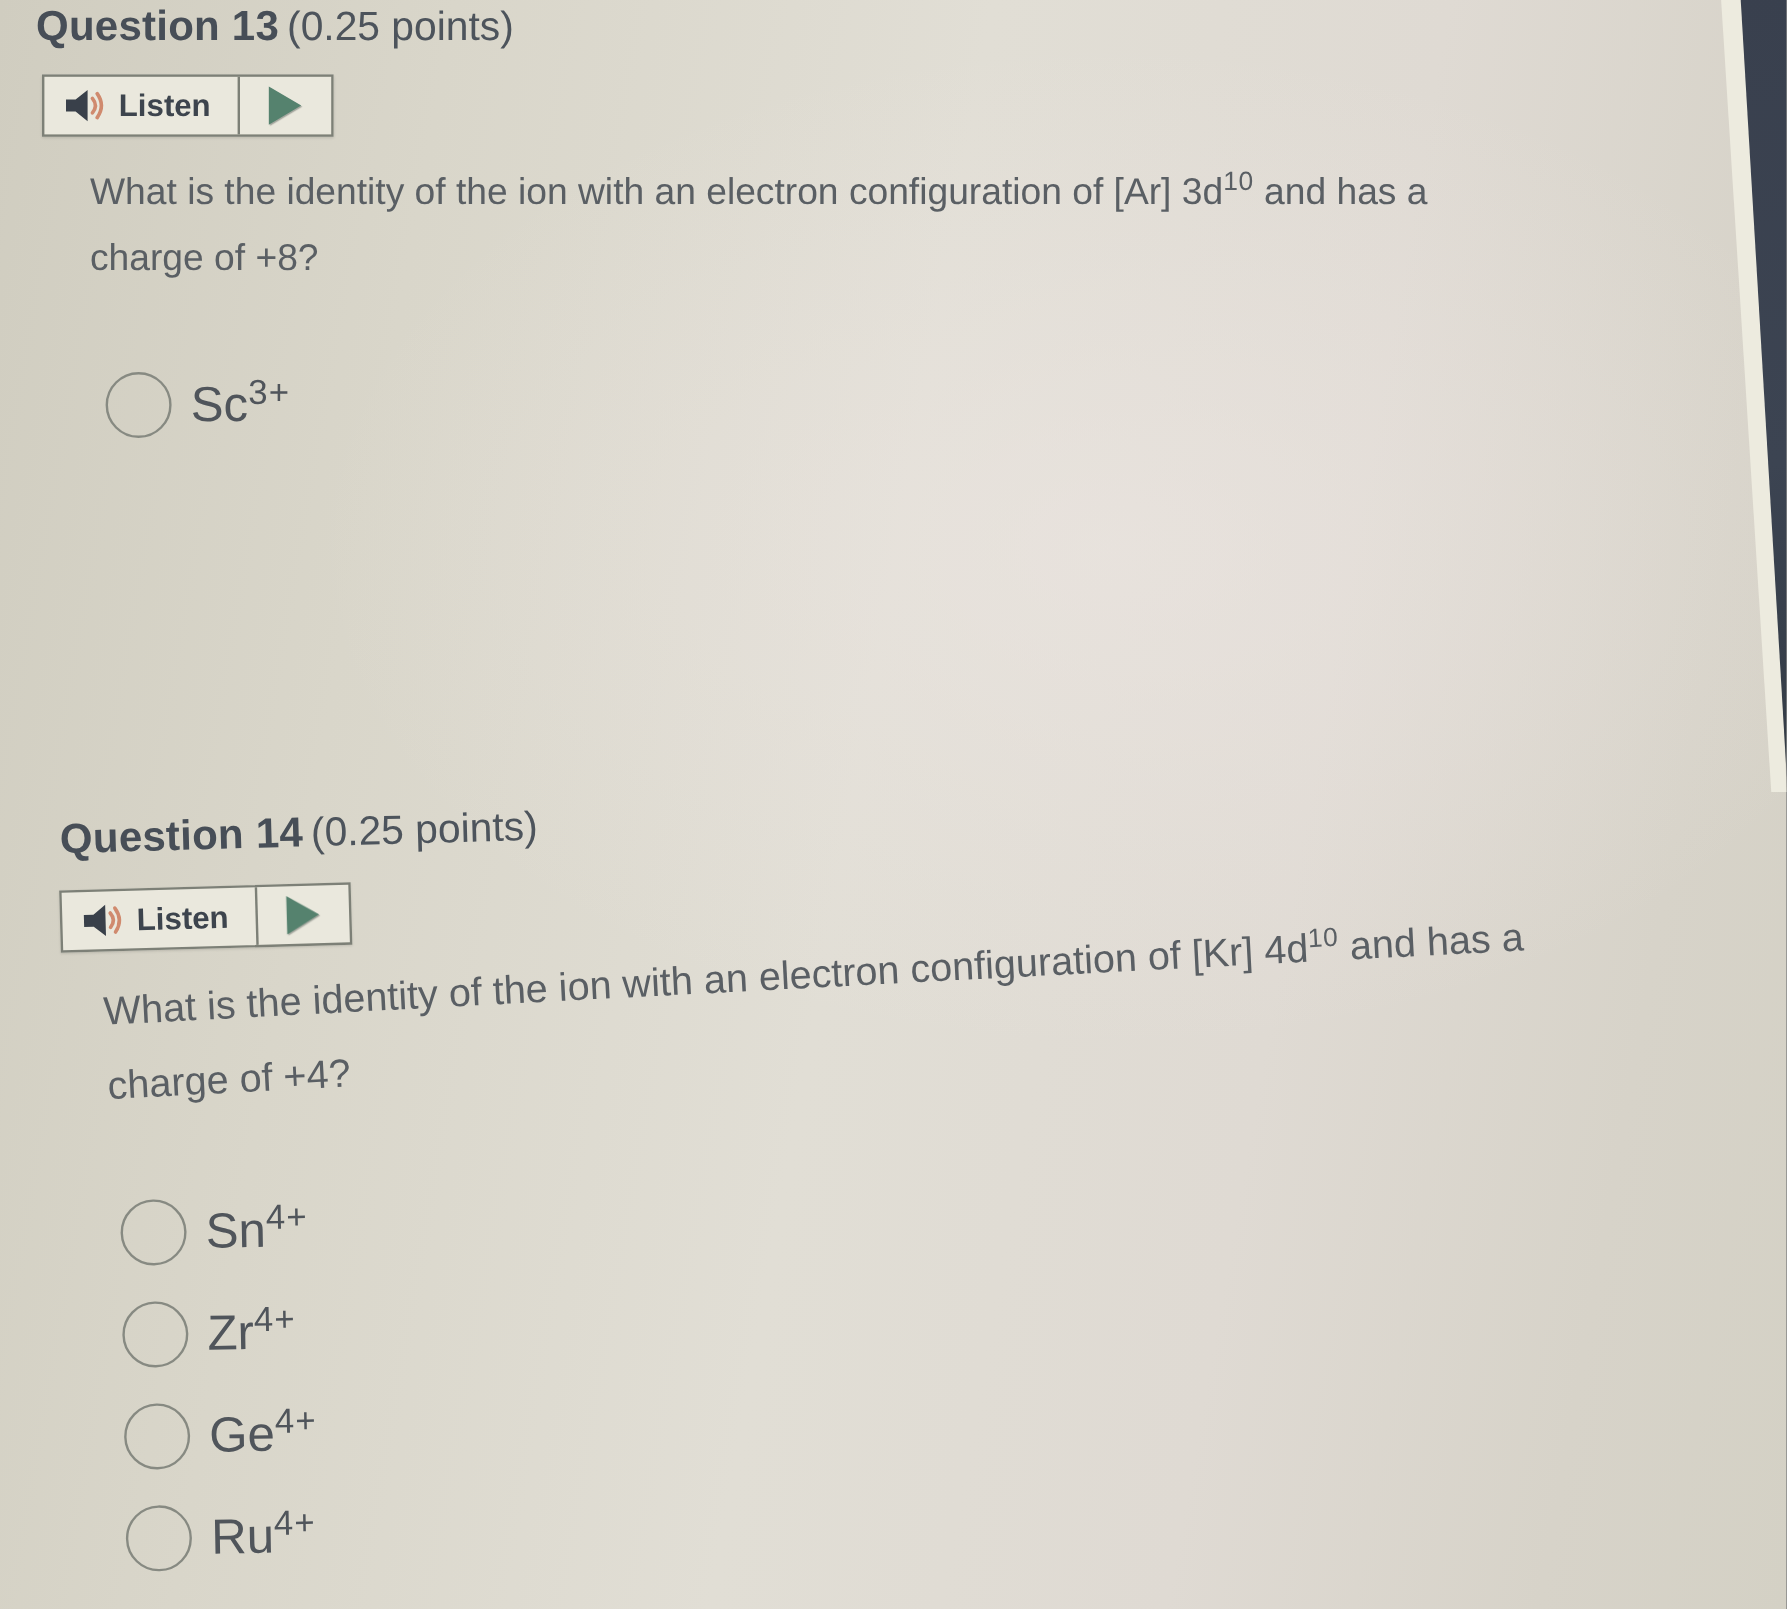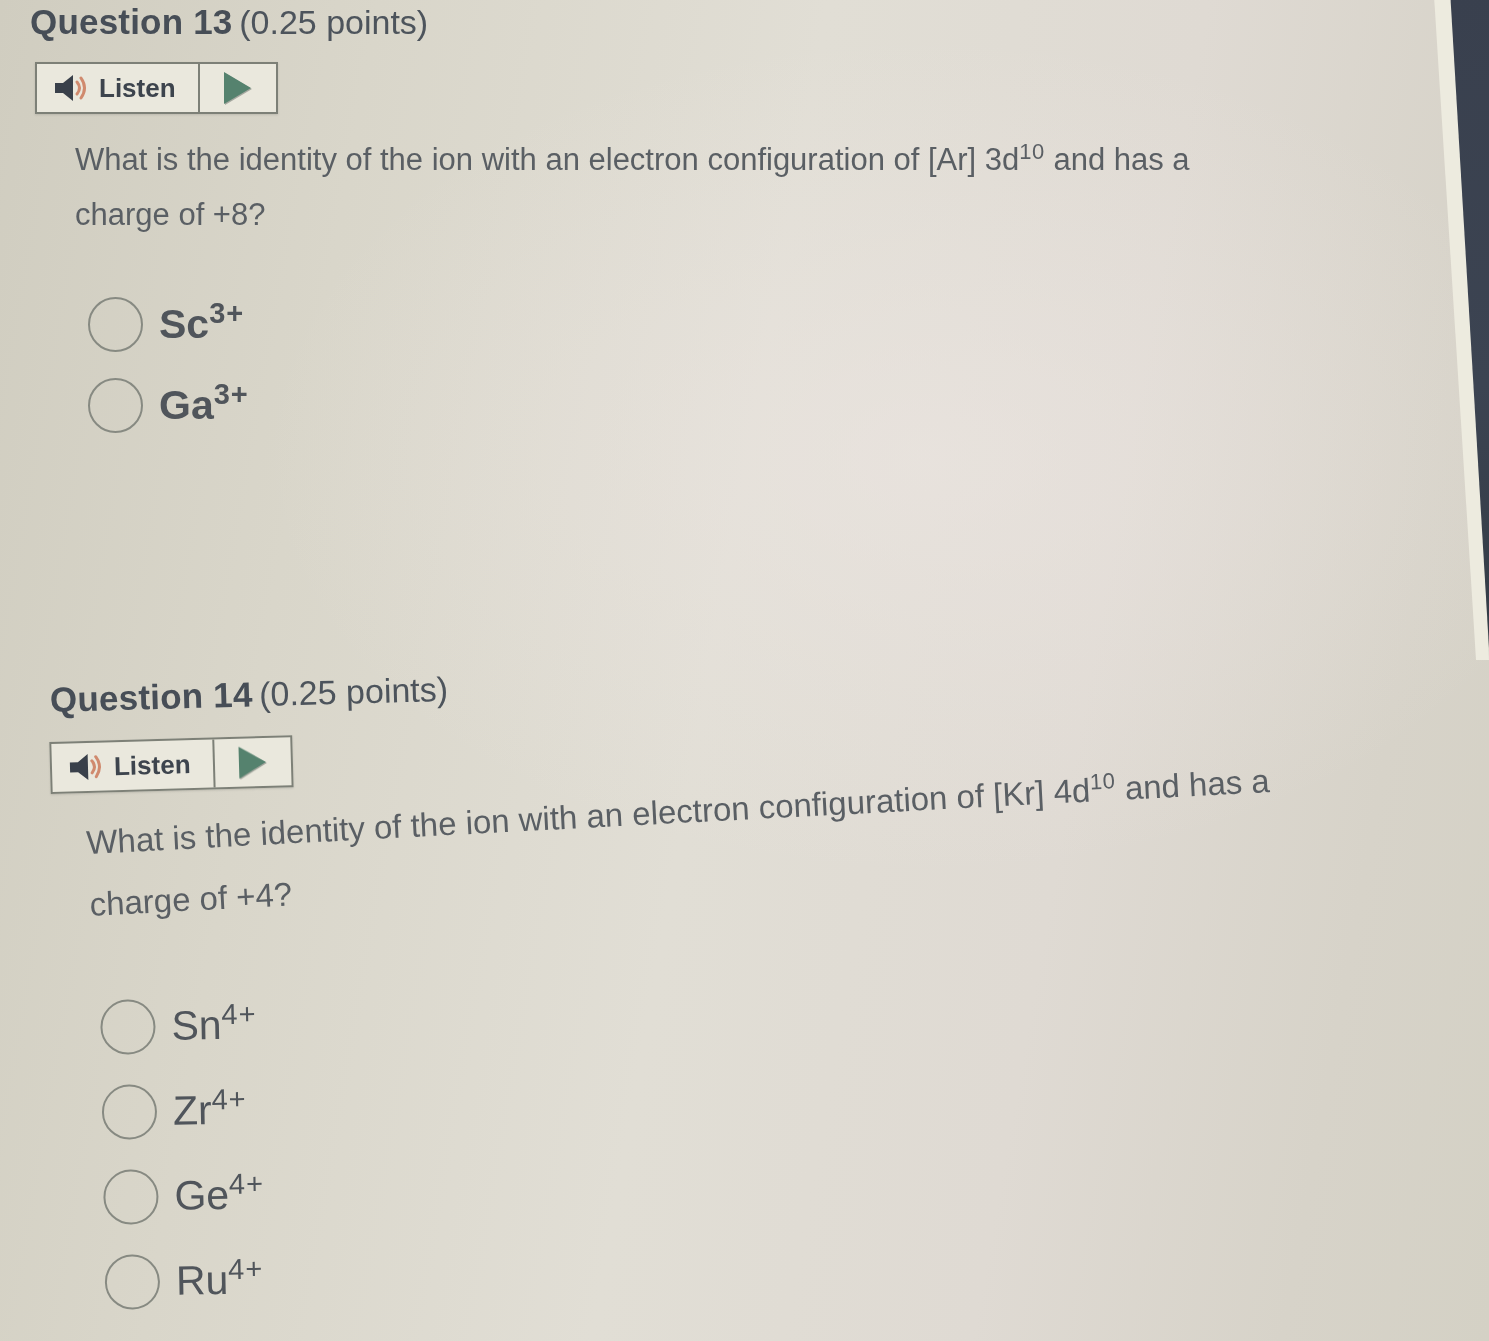--- a/index.html
+++ b/index.html
@@ -100,28 +100,24 @@
     <button class="listen-play">
       <span class="play-tri"></span>
     </button>
   </div>
 
   <p class="qtext" style="left:75px;top:132px;">
     <span class="line"><span>What is the identity of the ion with an electron configuration of [Ar] 3d</span><sup class="cfg-sup">10</sup><span> and has a</span></span>
     <span class="line">charge of +8?</span>
   </p>
 
-  <div class="options" style="left:88px;top:297px;font-weight:bold;">
+  <div class="options" style="left:88px;top:310px;">
     <div class="opt-row">
       <span class="radio"></span>
       <span class="opt-label"><span>Sc</span><sup>3+</sup></span>
-    </div>
-    <div class="opt-row">
-      <span class="radio"></span>
-      <span class="opt-label"><span>Ga</span><sup>3+</sup></span>
     </div>
   </div>
 
   <h2 class="qhead tilt-head" style="left:50px;top:680px;">
     <span class="qnum">Question 14</span>
     <span class="qpts">(0.25 points)</span>
   </h2>
 
   <div class="listen tilt-head" style="left:50px;top:742px;">
     <button class="listen-main">

